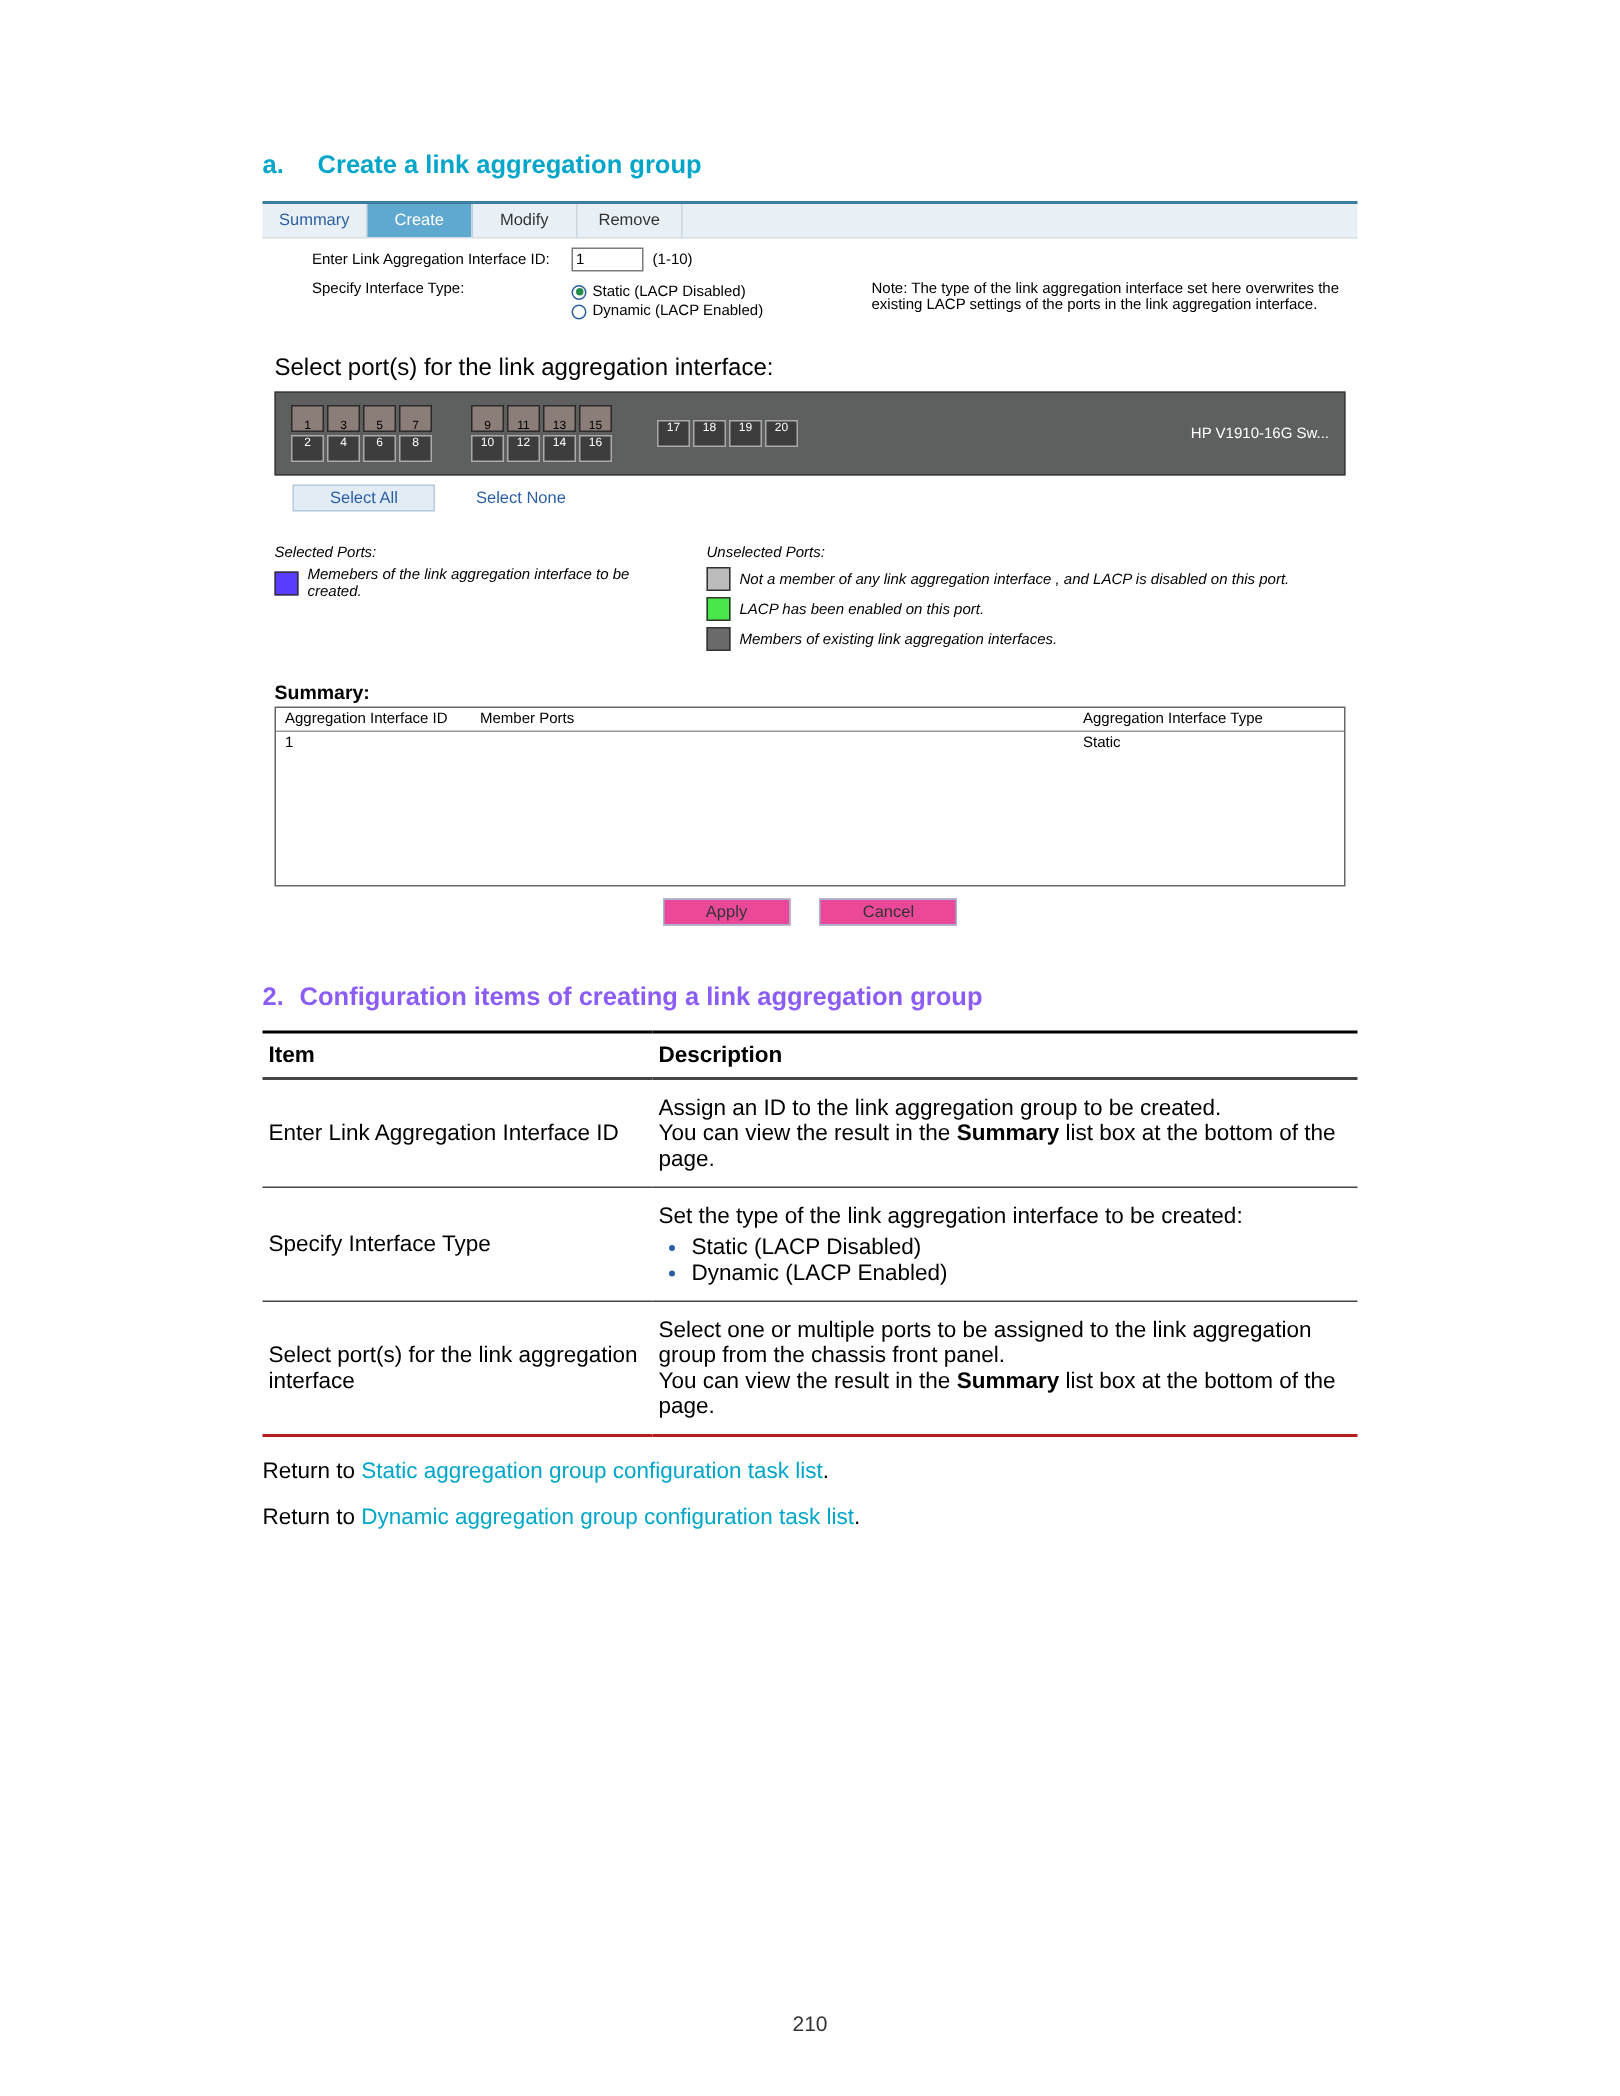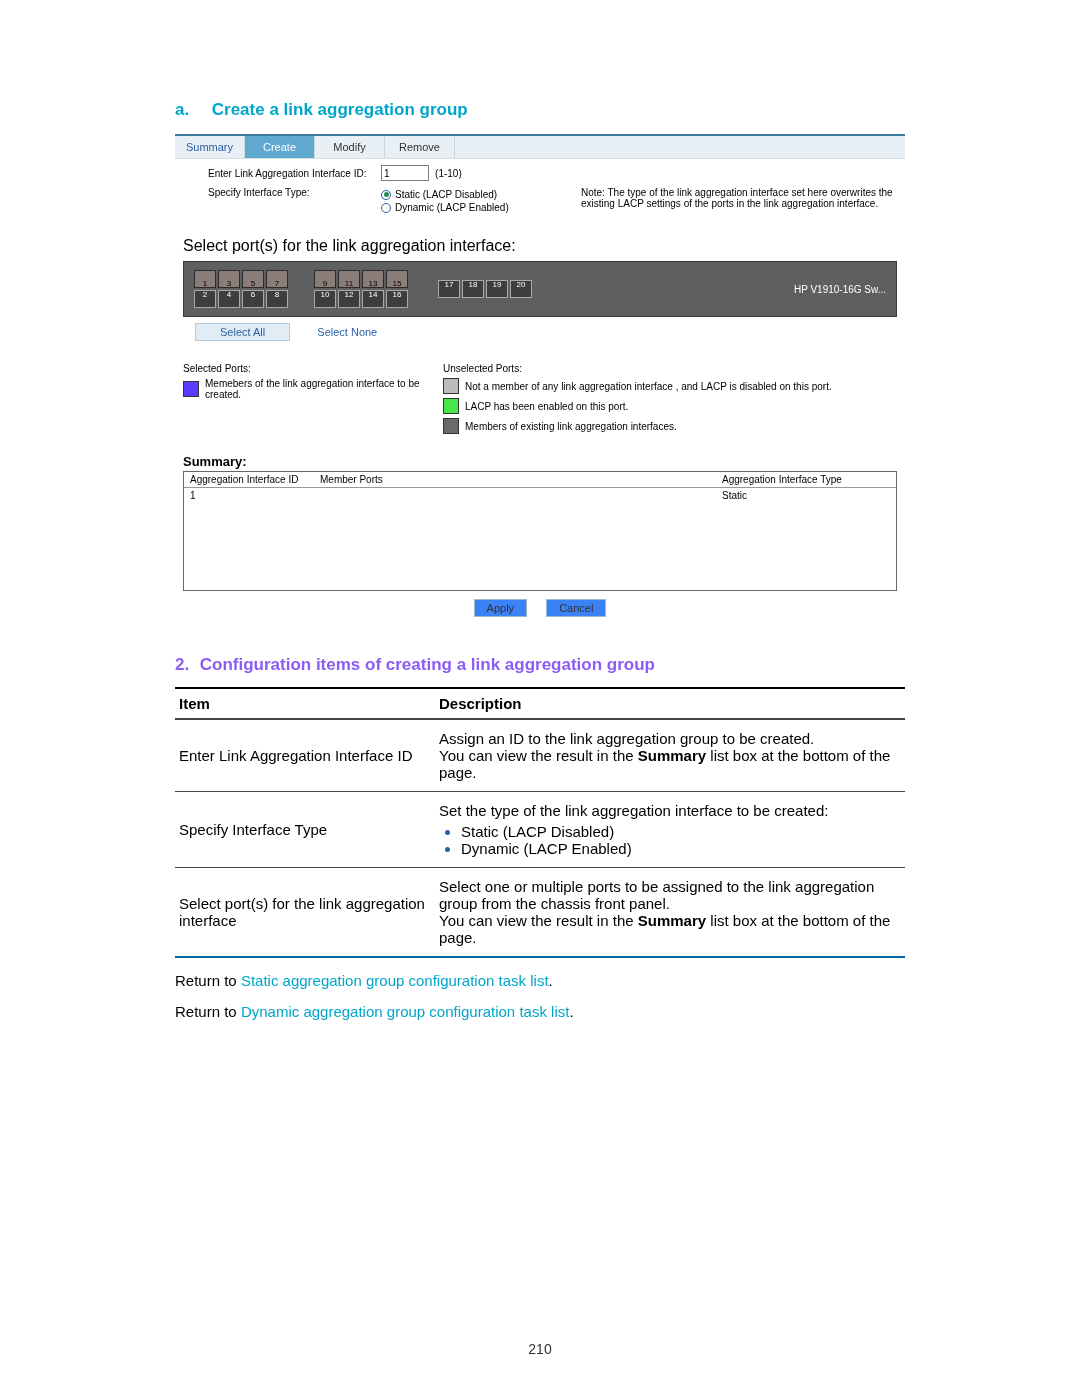--- a/index.html
+++ b/index.html
@@ -75,52 +75,52 @@
     display:flex; align-items:center; justify-content:center;
   }
   .port-cell.lower { background:#3d3d3d; border-color:#aaa; color:#fff; }
   .port-cell span { position:absolute; font-size:8px; color:#000; }
   .port-cell.top span { bottom: -1px; }
   .port-cell.lower span { top: -1px; color:#fff; }
   .panel-text { margin-left:auto; color:#fff; font-size:10px; }
   .sel-btns { margin: 6px 0 0 12px; font-size:11px; }
   .sel-btns span { display:inline-block; padding:2px 24px; color:#2b5fa3; }
   .sel-btns span.active { background:#e2ecf4; border:1px solid #b7cbe0; }
-  .legend-cols { display:flex; margin-top: 22px; font-size:10px; }
+  .legend-cols { display:flex; gap: 28px; margin-top: 22px; font-size:10px;font-style:italic; }
   .legend-col { }
   .legend-col .hdr { margin-bottom:4px; }
   .legend-row { display:flex; align-items:center; gap:6px; margin:4px 0; }
   .swatch { width:16px; height:16px; border:1px solid #333; flex:none; }
   .sw-blue { background:#5a3cff; }
   .sw-grey { background:#bcbcbc; }
   .sw-green { background:#48e648; }
   .sw-dark { background:#6a6a6a; }
   .summary-hdr { font-weight:bold; font-size:13px; margin-top:16px; }
   .summary-box { border:1px solid #666; height:120px; margin-top:2px; }
   .summary-head { display:flex; font-size:10px; border-bottom:1px solid #999; }
   .summary-head > div { padding:2px 6px; }
   .col-a { flex:0 0 130px; }
   .col-b { flex:1; }
   .col-c { flex:0 0 180px; }
   .summary-row { display:flex; font-size:10px; }
   .summary-row > div { padding:2px 6px; }
   .btn-row { text-align:center; margin-top:8px; }
   .btn {
     display:inline-block; border:1px solid #9fb7cd;
-    background:#3b82f6; color:#333;
-    padding:2px 12px; font-size:11px; margin:0 8px;
+    background:#ec4899; color:#333;
+    padding:2px 28px; font-size:11px; margin:0 8px;
   }
 
   .heading-2 { color:#8b5cf6; font-weight:bold; font-size:17px; margin: 30px 0 12px 0; }
   .heading-2 .prefix { display:inline-block; width:20px; }
 
   table.conf { width:100%; border-collapse:collapse; font-size:15px; }
   table.conf thead th { text-align:left; font-weight:bold; border-top:2px solid #000; border-bottom:2px solid #444; padding:6px 4px; }
   table.conf tbody td { border-bottom:1px solid #444; padding:10px 4px; vertical-align:middle; }
-  table.conf tbody tr:last-child td { border-bottom:2px solid #0369a1; }
+  table.conf tbody tr:last-child td { border-bottom:2px solid #b91c1c; }
   table.conf td.item { width: 260px; }
   .desc ul { margin:4px 0 0 0; padding-left: 22px; }
   .desc ul li { color:#000; }
   .desc ul li::marker { color:#2b5fa3; }
   .bold { font-weight:bold; }
 
   .ret { font-size:15px; margin-top:14px; }
   .ret a { color:#00a6c9; text-decoration:none; }
   .pagenum { position:absolute; bottom:40px; left:0; width:100%; text-align:center; font-size:14px; color:#333; }
 </style>

